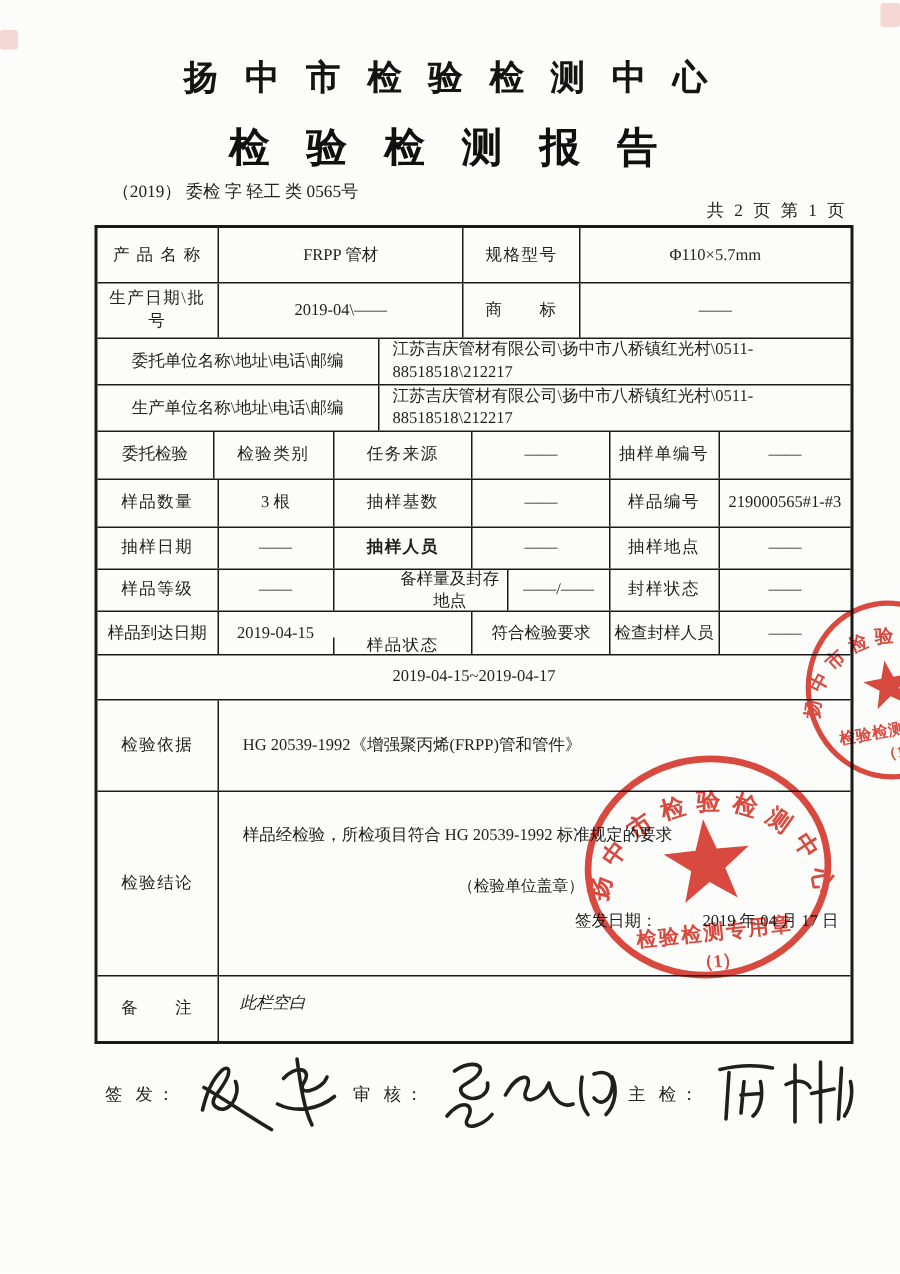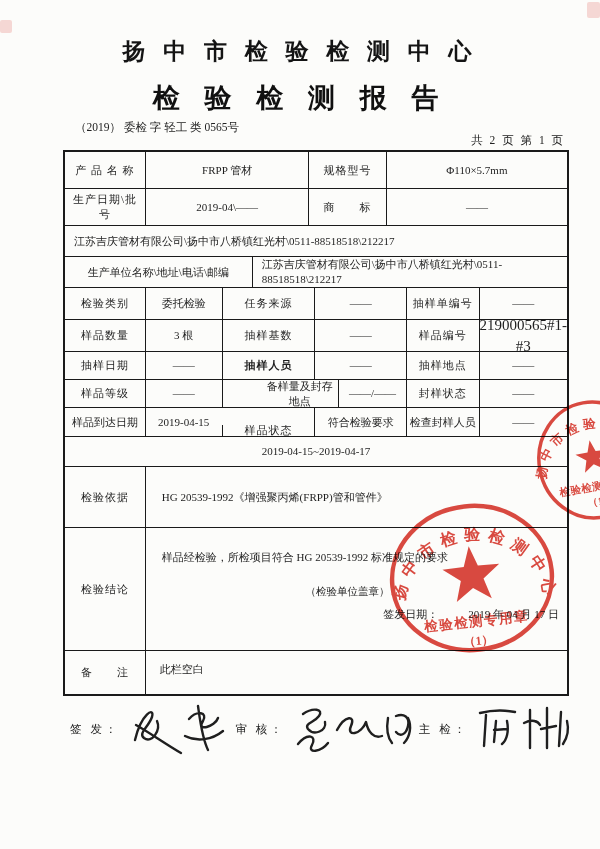--- a/index.html
+++ b/index.html
@@ -34,21 +34,21 @@
   .trow:first-child{border-top:none;}
   .tcell{
     border-left:1px solid #1a1a1a;box-sizing:border-box;
     display:flex;align-items:center;justify-content:center;
     font-size:11px;text-align:center;color:#1e1e1e;line-height:1.35;
     padding:1px 2px;overflow:hidden;
   }
   .tcell:first-child{border-left:none;}
   .lbl{letter-spacing:1px;}
   .left-align{justify-content:flex-start;text-align:left;padding-left:9px;}
-  .small-txt{font-size:15px;}
+  .small-txt{font-size:11px;}
 
   .concl-cell{flex-direction:column;align-items:stretch;justify-content:flex-start;padding:0;}
   .concl-main{text-align:left;padding:22px 8px 0 16px;font-size:11px;}
   .concl-sealnote{text-align:center;padding:20px 18px 0 0;font-size:10.5px;}
   .concl-issue{text-align:right;padding:8px 8px 0 0;font-size:11px;}
   .concl-issue .gap{display:inline-block;width:30px;}
   .remark-cell{align-items:flex-start;padding-top:11px;}
 
   .stamp-wrap{position:absolute;mix-blend-mode:multiply;pointer-events:none;}
   #stamp-main{left:382px;top:496px;width:182px;height:164px;}
@@ -87,31 +87,32 @@
   </div>
 
   <div class="trow" style="height:36px;">
     <div class="tcell lbl" style="flex:0 0 15.9%;">生产日期\批号</div>
     <div class="tcell" style="flex:0 0 32.6%;">2019-04\——</div>
     <div class="tcell lbl" style="flex:0 0 15.4%;">商　　标</div>
     <div class="tcell" style="flex:1;">——</div>
   </div>
 
   <div class="trow" style="height:30px;">
+    <div class="tcell" style="flex:0 0 37.2%;">委托单位名称\地址\电话\邮编</div>
     <div class="tcell left-align" style="flex:1;">江苏吉庆管材有限公司\扬中市八桥镇红光村\0511-88518518\212217</div>
   </div>
 
   <div class="trow" style="height:30px;">
     <div class="tcell" style="flex:0 0 37.2%;">生产单位名称\地址\电话\邮编</div>
     <div class="tcell left-align" style="flex:1;">江苏吉庆管材有限公司\扬中市八桥镇红光村\0511-88518518\212217</div>
   </div>
 
   <div class="trow" style="height:31px;">
+    <div class="tcell" style="flex:0 0 15.3%;">委托检验</div>
     <div class="tcell lbl" style="flex:0 0 15.9%;">检验类别</div>
-    <div class="tcell" style="flex:0 0 15.3%;">委托检验</div>
     <div class="tcell lbl" style="flex:0 0 18.5%;">任务来源</div>
     <div class="tcell" style="flex:0 0 18.2%;">——</div>
     <div class="tcell lbl" style="flex:0 0 14.5%;">抽样单编号</div>
     <div class="tcell" style="flex:1;">——</div>
   </div>
 
   <div class="trow" style="height:31px;">
     <div class="tcell lbl" style="flex:0 0 15.9%;font-family:Liberation Serif, serif;">样品数量</div>
     <div class="tcell" style="flex:0 0 15.3%;">3 根</div>
     <div class="tcell lbl" style="flex:0 0 18.5%;">抽样基数</div>
@@ -162,21 +163,21 @@
       <div class="concl-main">样品经检验，所检项目符合 HG 20539-1992 标准规定的要求</div>
       <div class="concl-sealnote">（检验单位盖章）</div>
       <div class="concl-issue">
         <span>签发日期：</span><span class="gap"></span><span>2019 年 04 月 17 日</span>
       </div>
     </div>
   </div>
 
   <div class="trow" style="height:43px;">
     <div class="tcell lbl" style="flex:0 0 15.9%;">备　　注</div>
-    <div class="tcell left-align remark-cell" style="flex:1;padding-left:14px;">此栏空白</div>
+    <div class="tcell left-align remark-cell" style="flex:1;padding-left:14px;font-style:italic;">此栏空白</div>
   </div>
 
 </div>
 
 <div class="stamp-wrap" id="stamp-main">
   <svg class="stamp-svg" width="182" height="164" viewBox="0 0 182 164">
     <defs>
       <path id="arc1" d="M 20 106 A 70 62 0 1 1 160 106" fill="none"></path>
     </defs>
     <g transform="rotate(-6 90 82)">

